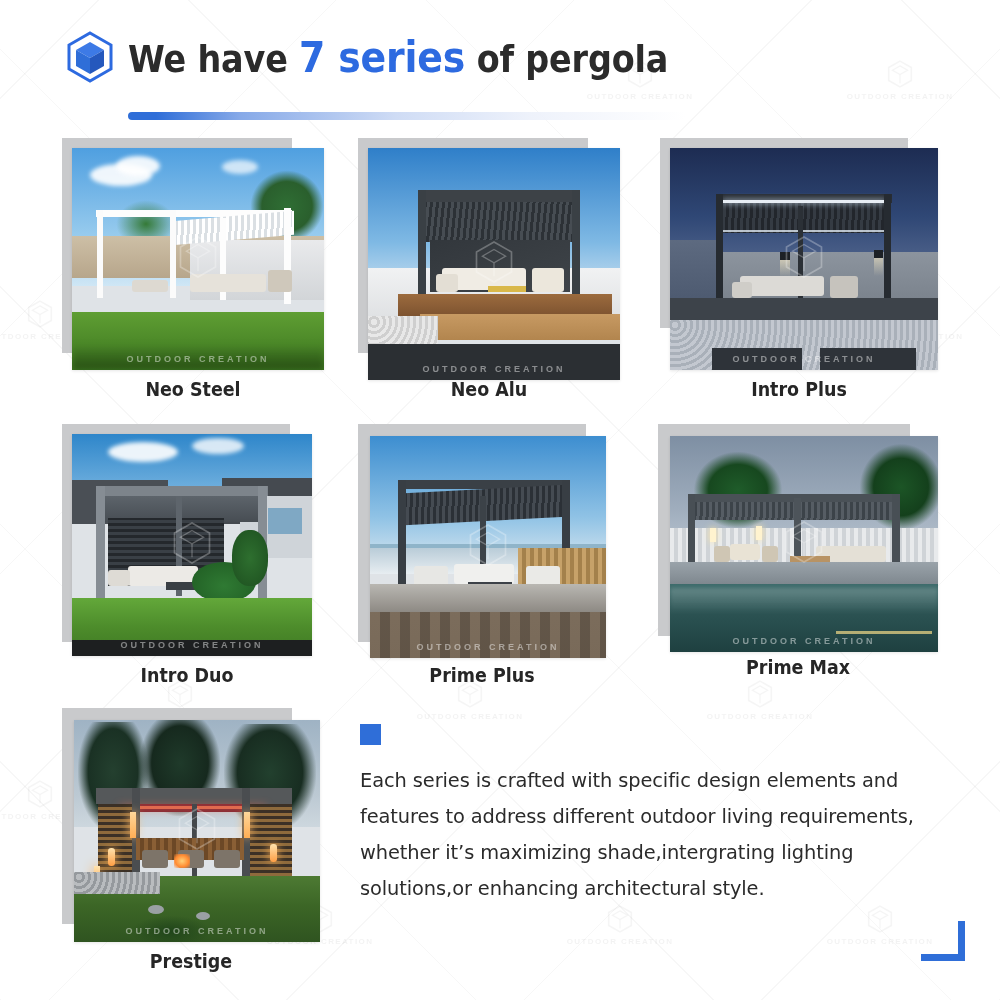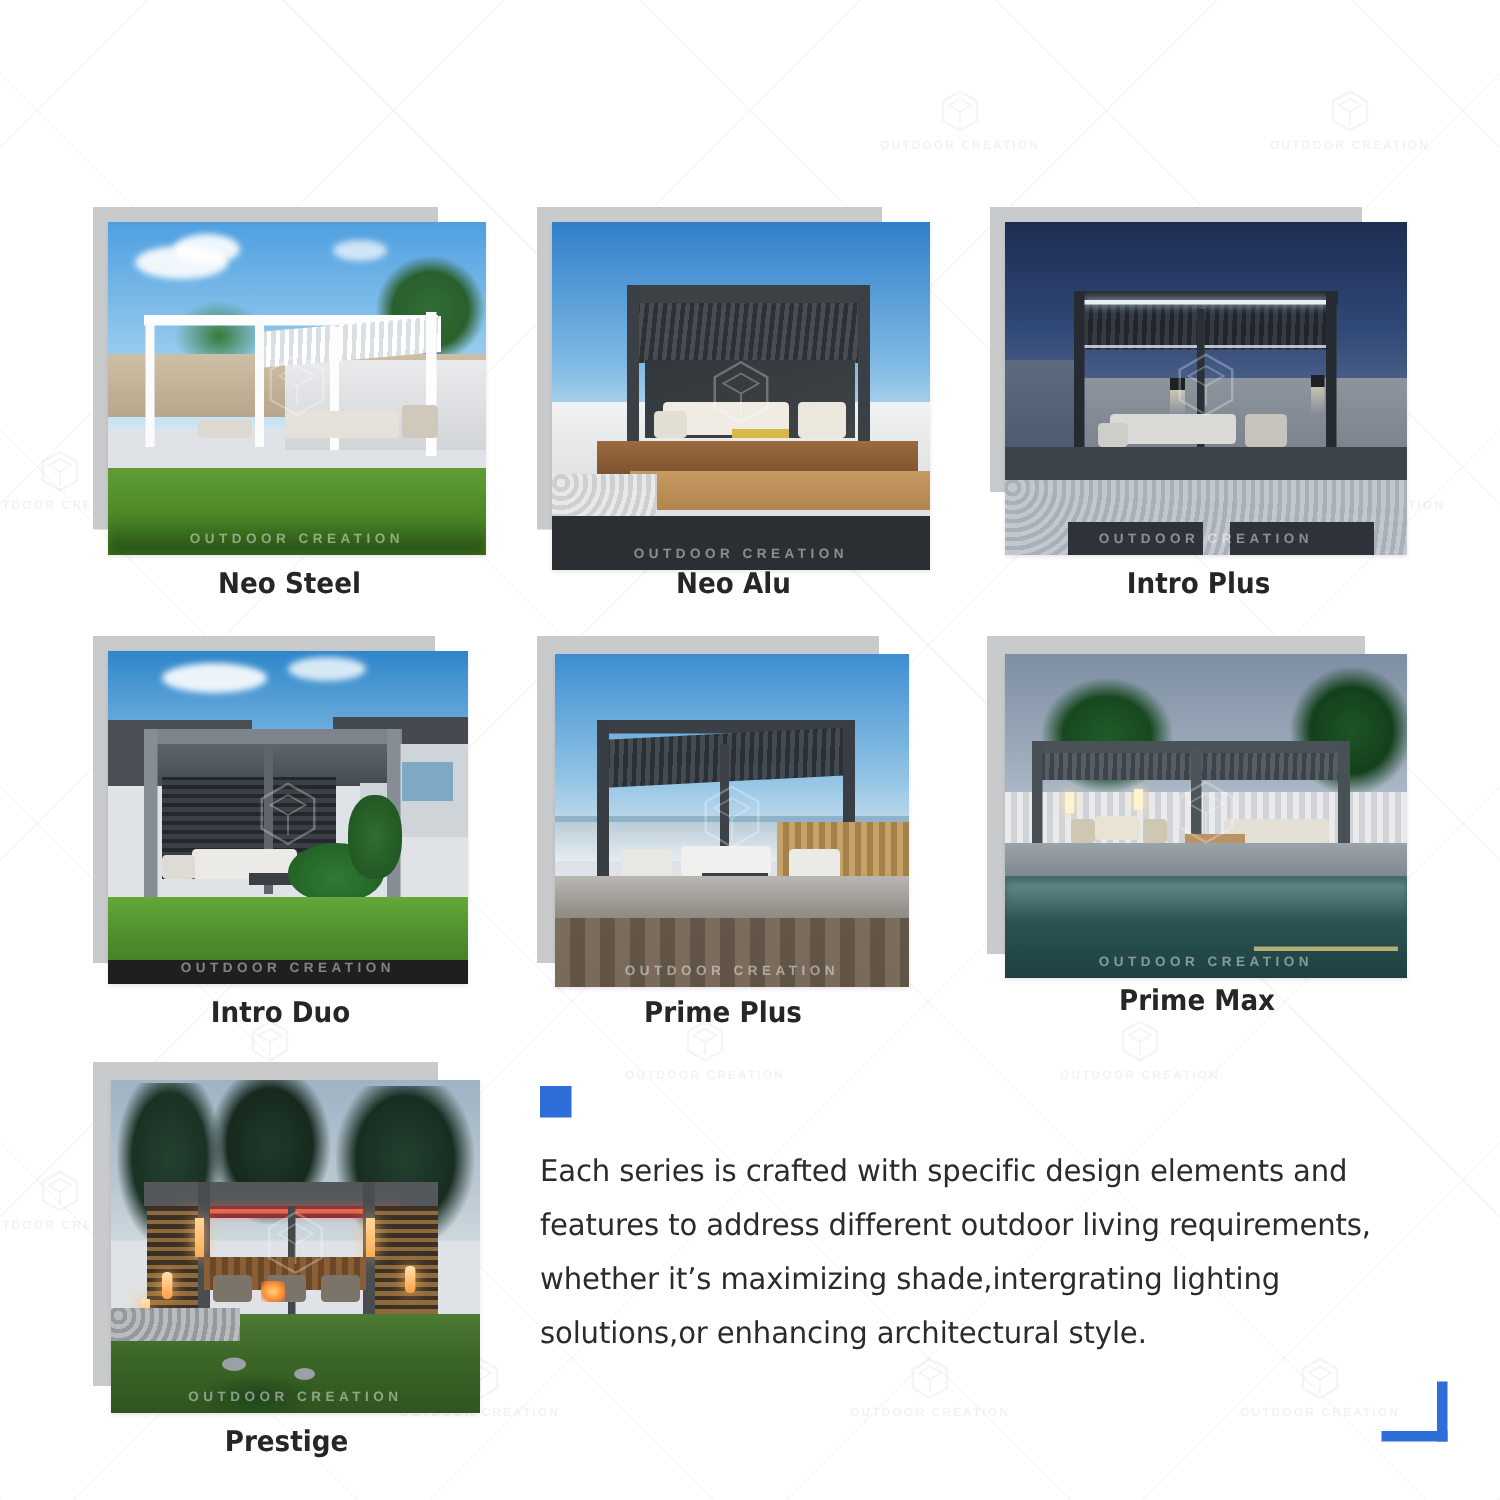--- a/index.html
+++ b/index.html
@@ -101,20 +101,36 @@
   .corner .v{position:absolute;right:0;top:0;width:7px;height:40px;background:#2f6ed8;}
   .corner .h{position:absolute;left:0;bottom:0;width:44px;height:7px;background:#2f6ed8;}
 </style>
 </head>
 <body>
 
 <div class="wm-lattice"></div>
 
 <div class="page">
 
+  <div class="header">
+    <div class="hdr-row">
+      <div class="logo-icon">
+        <svg width="48" height="52" viewBox="0 0 48 52">
+          <polygon points="24,2 45,14 45,38 24,50 3,38 3,14" fill="none" stroke="#2d6ae0" stroke-width="3"></polygon>
+          <polygon points="24,11 38,19 24,27 10,19" fill="#3d7ae6"></polygon>
+          <polygon points="10,19 24,27 24,43 10,35" fill="#2f6ed8"></polygon>
+          <polygon points="38,19 38,35 24,43 24,27" fill="#2558bd"></polygon>
+        </svg>
+      </div>
+      <div class="hdr-title">
+        <span>We have </span><span class="blue big">7 series</span><span> of pergola</span>
+      </div>
+    </div>
+    <div class="hdr-bar"></div>
+  </div>
 
   <div class="card" style="left:62px;top:138px;width:262px;height:265px;">
     <div class="frame" style="width:230px;height:215px;"></div>
     <div class="photo" style="left:10px;top:10px;width:252px;height:222px;">
       <div class="scene">
         <div class="sky" style="height:62%;background:linear-gradient(#4f9fe0,#9fd0ef 70%,#cfe6f5);"></div>
         <div class="cloud" style="left:18px;top:16px;width:62px;height:22px;"></div>
         <div class="cloud" style="left:44px;top:8px;width:44px;height:20px;"></div>
         <div class="cloud" style="left:150px;top:12px;width:36px;height:14px;opacity:.7;"></div>
 

